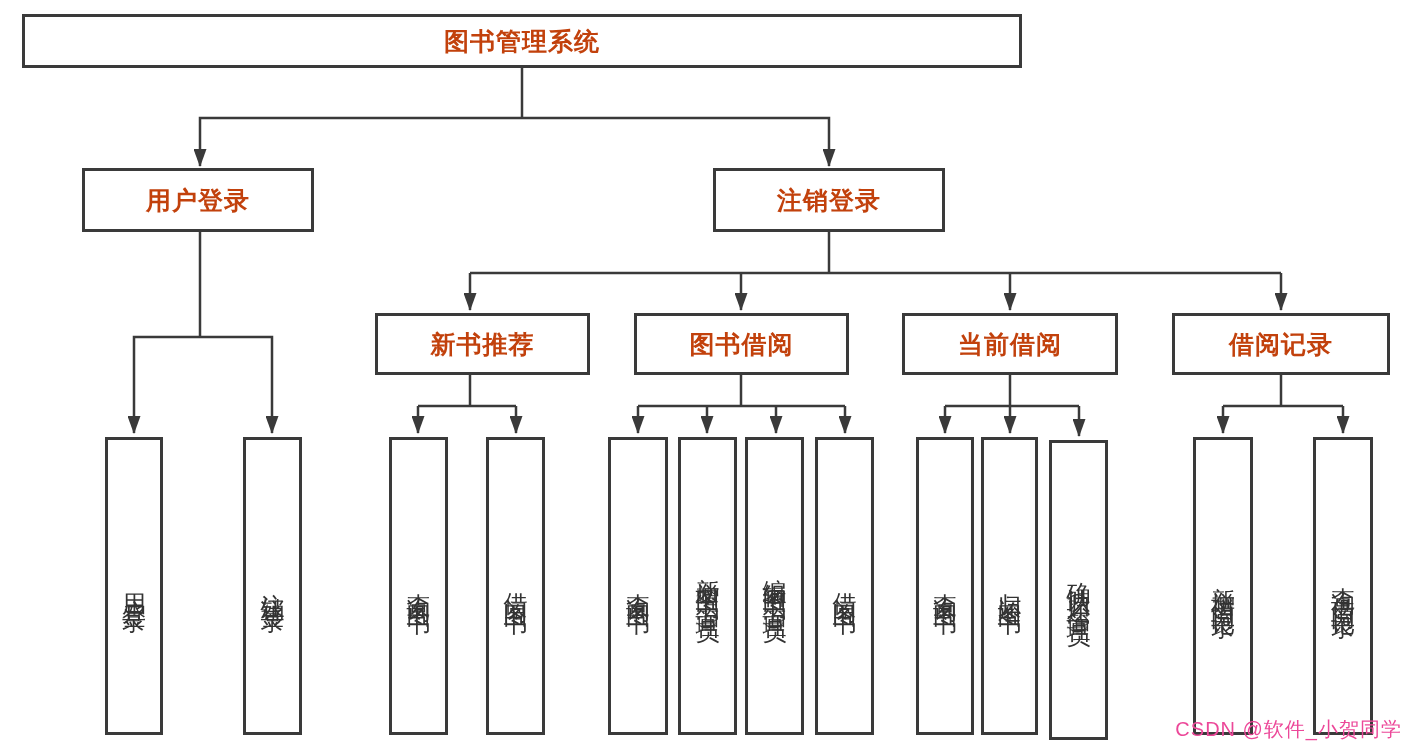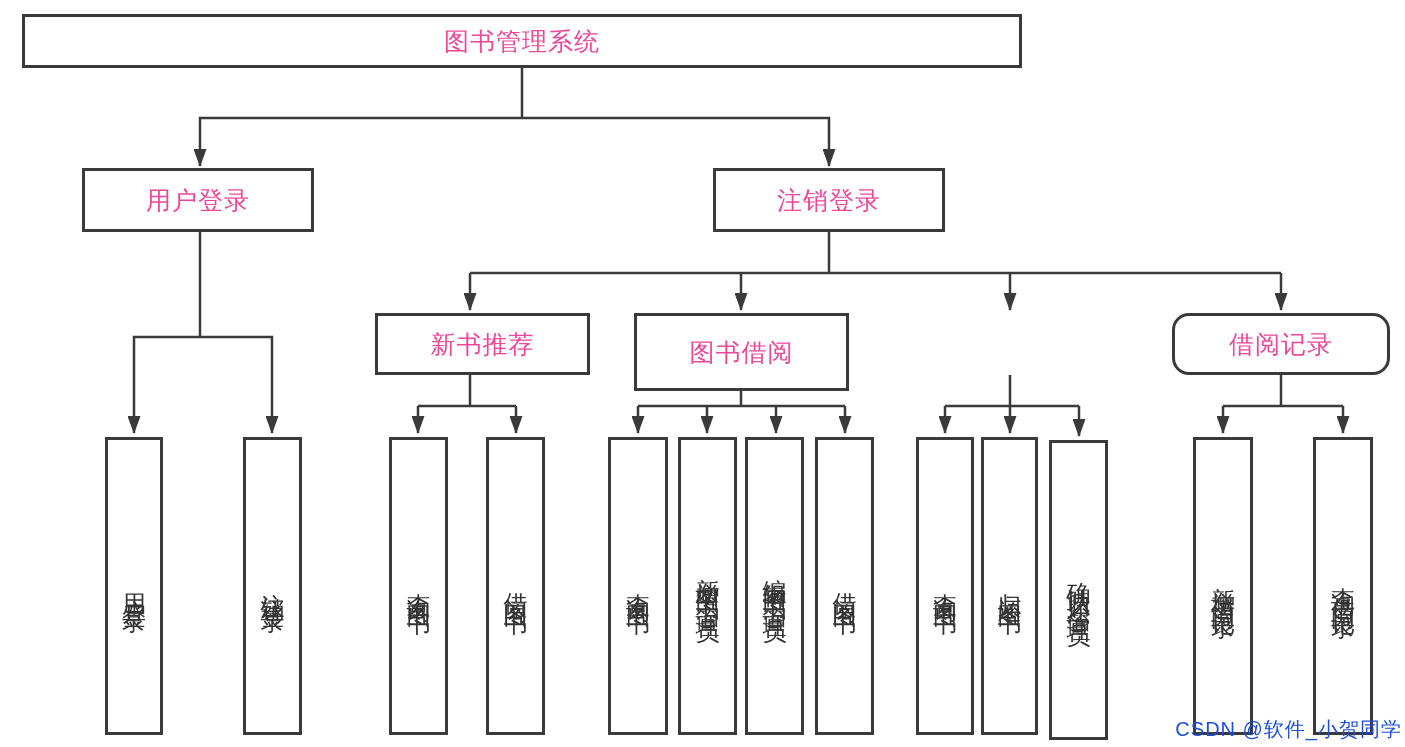--- a/index.html
+++ b/index.html
@@ -26,22 +26,23 @@
   .hbox {
     position: absolute;
     box-sizing: border-box;
     border: 3px solid #3a3a3a;
     background: #ffffff;
     display: flex;
     align-items: center;
     justify-content: center;
     font-size: 25px;
     letter-spacing: 1px;
-    color: #ec4899;
+    color: #c2410c;
     white-space: nowrap;
+    font-weight: bold;
   }
   .vbox {
     position: absolute;
     box-sizing: border-box;
     border: 3px solid #3a3a3a;
     background: #ffffff;
     display: flex;
     align-items: center;
     justify-content: center;
   }
@@ -51,21 +52,21 @@
     font-size: 24px;
     letter-spacing: 6px;
     color: #333333;
     line-height: 1;
   }
   .watermark {
     position: absolute;
     right: 3px;
     bottom: 4px;
     font-size: 20px;
-    color: #1d4ed8;
+    color: #ec4899;
     letter-spacing: 1px;
     white-space: nowrap;
   }
 </style>
 </head>
 <body>
 
 <div id="canvas">
 
   <svg id="wires" viewBox="0 0 1405 747" xmlns="http://www.w3.org/2000/svg">
@@ -115,22 +116,23 @@
       <path d="M1343,406 V433" marker-end="url(#arrow)"></path>
     </g>
   </svg>
 
   <div class="hbox" style="left:22px; top:14px; width:1000px; height:54px;">图书管理系统</div>
 
   <div class="hbox" style="left:82px; top:168px; width:232px; height:64px;">用户登录</div>
   <div class="hbox" style="left:713px; top:168px; width:232px; height:64px;">注销登录</div>
 
   <div class="hbox" style="left:363px; top:313px; width:215px; height:62px;margin-left:12px;">新书推荐</div>
-  <div class="hbox" style="left:634px; top:313px; width:215px; height:78px;">图书借阅</div>
-  <div class="hbox" style="left:1172px; top:313px; width:218px; height:62px;border-radius:17px;">借阅记录</div>
+  <div class="hbox" style="left:634px; top:313px; width:215px; height:62px;">图书借阅</div>
+  <div class="hbox" style="left:902px; top:313px; width:216px; height:62px;">当前借阅</div>
+  <div class="hbox" style="left:1172px; top:313px; width:218px; height:62px;">借阅记录</div>
 
   <div class="vbox" style="left:105px; top:437px; width:58px; height:298px;">
     <span>用户登录</span>
   </div>
   <div class="vbox" style="left:243px; top:437px; width:59px; height:298px;">
     <span>注销登录</span>
   </div>
 
   <div class="vbox" style="left:389px; top:437px; width:59px; height:298px;">
     <span>查询图书</span>

